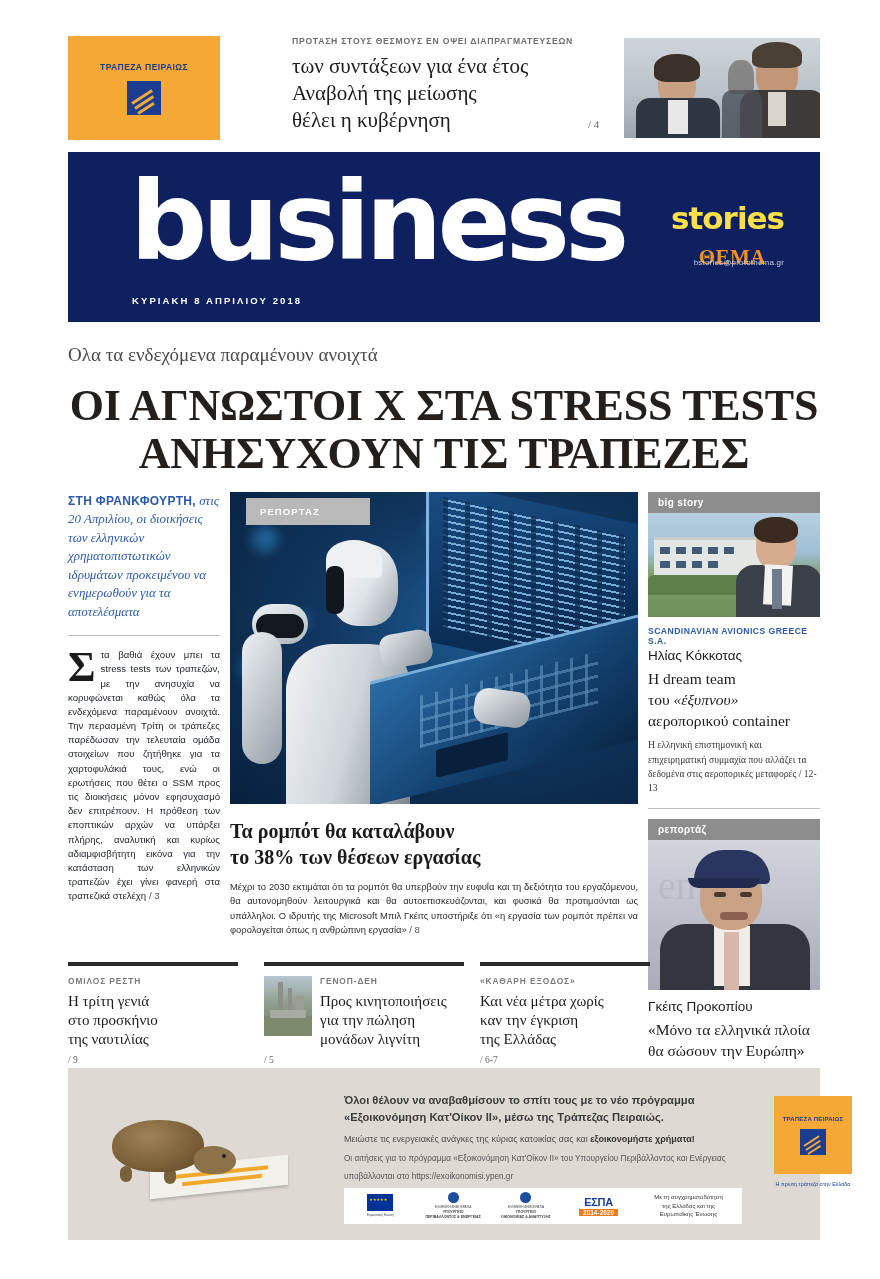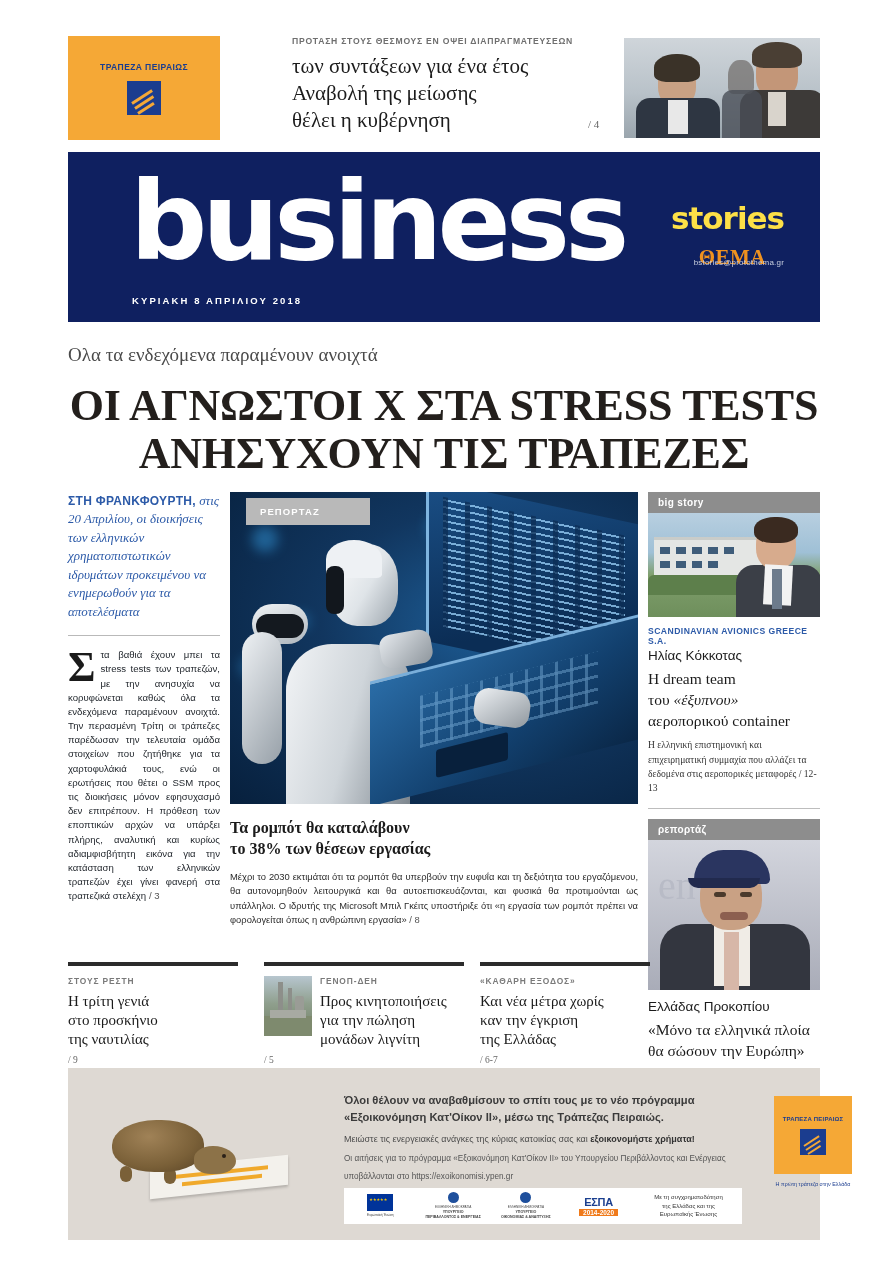--- a/index.html
+++ b/index.html
@@ -213,21 +213,21 @@
     color: #ffffff;
     font-size: 9.5px;
     font-weight: 700;
     letter-spacing: 1.1px;
     padding: 8px 18px 8px 14px;
     width: 92px;
   }
   #hero-title {
     font-family: "Liberation Serif", serif;
     font-weight: 700;
-    font-size: 16px;
+    font-size: 20px;
     line-height: 1.3;
     color: #1b1b1b;
     margin-top: 14px;
   }
   #hero-title div { white-space: nowrap; }
   #hero-deck {
     margin-top: 10px;
     font-size: 9.4px;
     line-height: 1.54;
     color: #2b2b2b;
@@ -529,38 +529,38 @@
           <div class="rp-body"></div>
           <div class="rp-shirt"></div>
           <div class="rp-tie"></div>
           <div class="rp-head"></div>
           <div class="rp-cap"></div>
           <div class="rp-capbrim"></div>
           <div style="position:absolute;left:66px;top:52px;width:12px;height:5px;background:#4a3a2c;border-radius:3px;"></div>
           <div style="position:absolute;left:92px;top:52px;width:12px;height:5px;background:#4a3a2c;border-radius:3px;"></div>
           <div style="position:absolute;left:72px;top:72px;width:28px;height:8px;background:#8c5f50;border-radius:4px;"></div>
         </div>
-        <div class="sec-person" style="margin-top:9px;">Ελλάδας Προκοπίου</div>
+        <div class="sec-person" style="margin-top:9px;">Γκέιτς Προκοπίου</div>
         <div class="sec-head">
           <div>«Μόνο τα ελληνικά πλοία</div>
           <div>θα σώσουν την Ευρώπη»</div>
         </div>
         <div class="sec-deck">
           <span>Οι δηλώσεις του Ελληνα εφοπλιστή για το μέλλον της ελληνικής ναυτιλίας στο το Golden Destiny Shipping Forum</span>
           <span>/ 14-15</span>
         </div>
       </div>
     </div>
   </div>
 
   <div id="teasers">
 
     <div class="teaser" style="left:0;">
       <div class="bar"></div>
-      <div class="kick">ΣΤΟΥΣ ΡΕΣΤΗ</div>
+      <div class="kick">ΟΜΙΛΟΣ ΡΕΣΤΗ</div>
       <div class="htitle">
         <div>Η τρίτη γενιά</div>
         <div>στο προσκήνιο</div>
         <div>της ναυτιλίας</div>
       </div>
       <div class="pg">/ 9</div>
     </div>
 
     <div class="teaser" style="left:196px;width:200px;">
       <div class="bar" style="width:200px;"></div>

